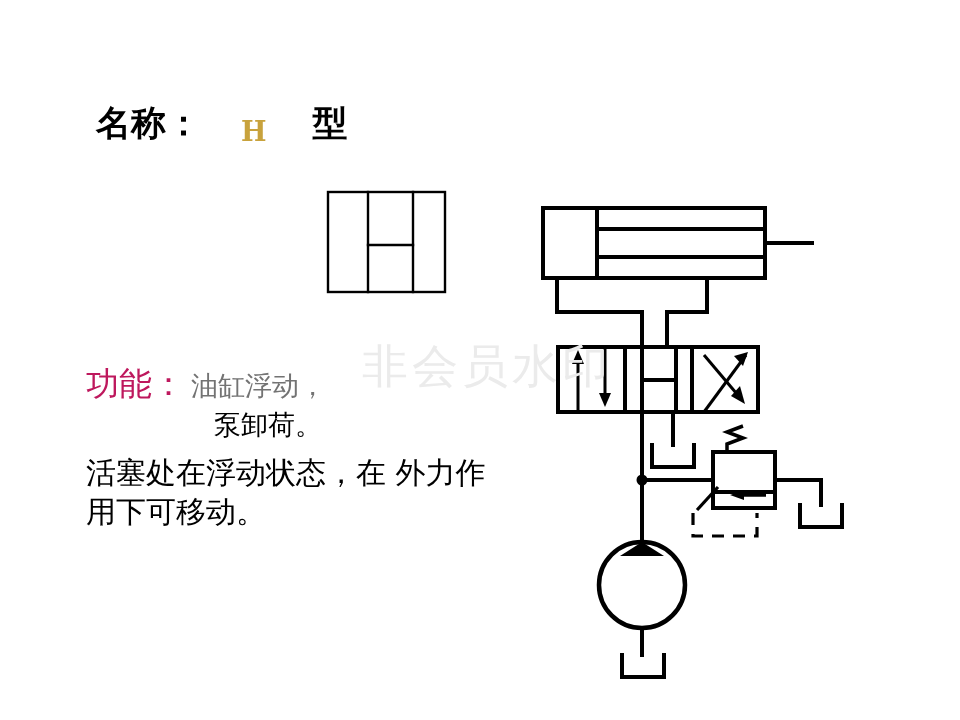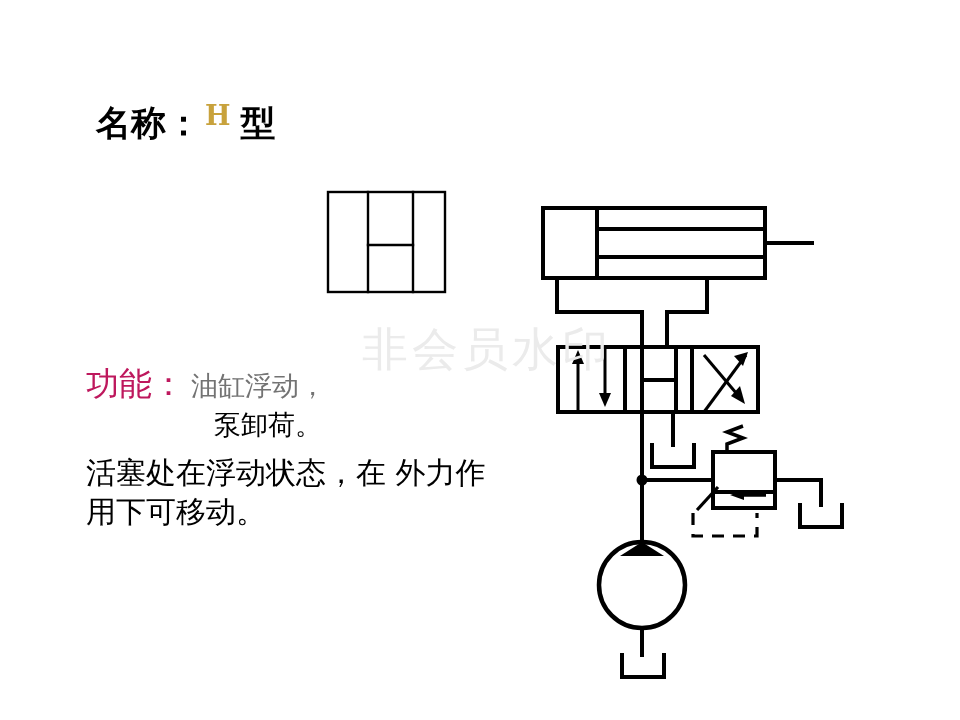--- a/index.html
+++ b/index.html
@@ -31,21 +31,22 @@
     color: #000000;
     font-family: "DejaVu Sans", "Liberation Sans", sans-serif;
   }
 
   
   #title-row {
     position: absolute;
     left: 96px;
     top: 100px;
     display: flex;
-    align-items: flex-start;
+    align-items: flex-end;
+    gap: 36px;
   }
   #title-label {
     font-size: 35px;
     font-weight: bold;
     color: #000000;
     letter-spacing: 0px;
   }
   #title-value {
     font-size: 27px;
     font-weight: bold;
@@ -92,21 +93,21 @@
     color: #000000;
     line-height: 1.30;
     margin-top: 10px;
     letter-spacing: 0px;
   }
 
   
   #watermark {
     position: absolute;
     left: 362px;
-    top: 319px;
+    top: 336px;
     font-size: 46px;
     color: #ebebeb;
     letter-spacing: 4px;
     font-weight: normal;
     user-select: none;
     pointer-events: none;
     z-index: 5;
   }
 </style>
 </head>

